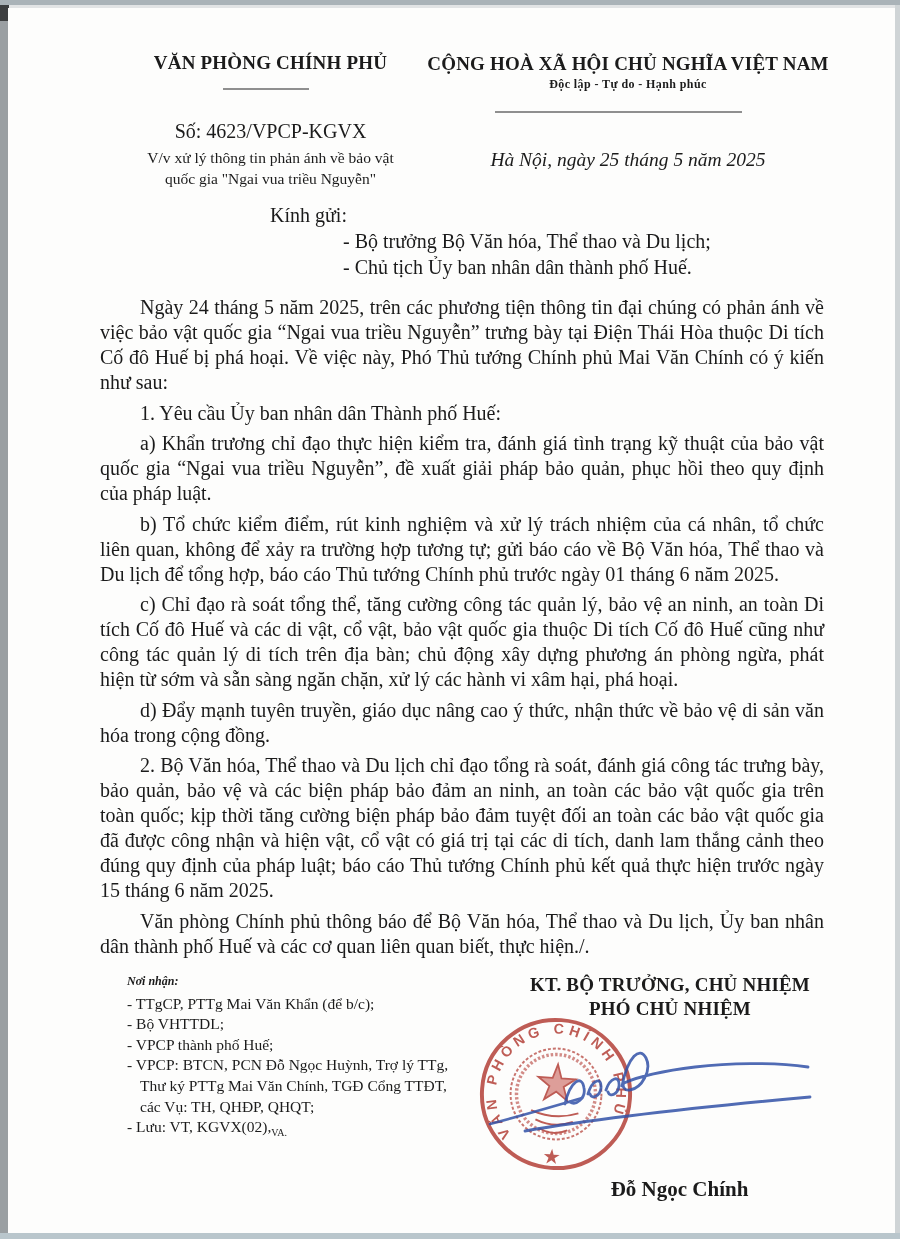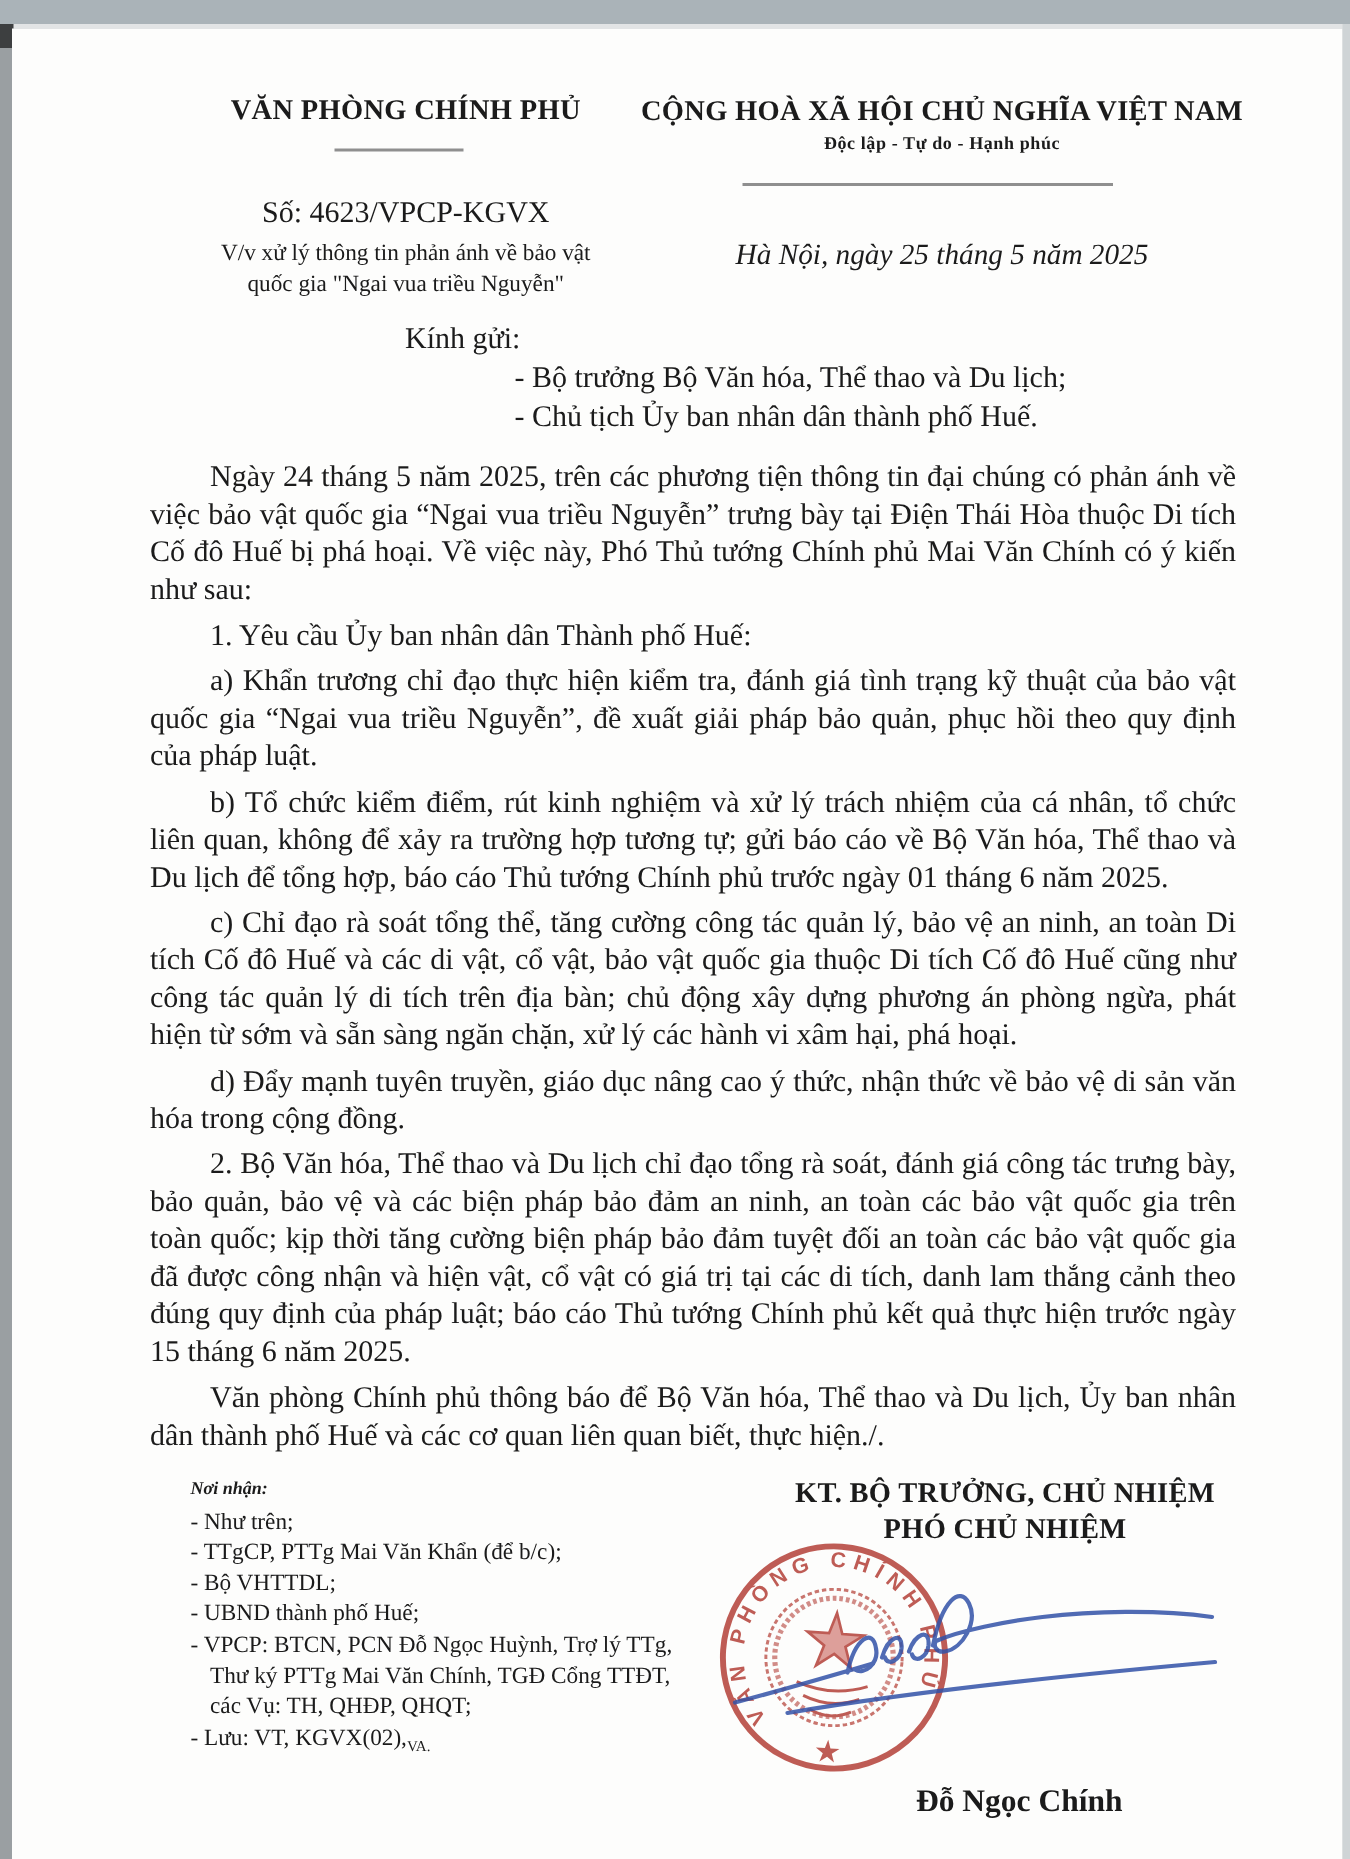--- a/index.html
+++ b/index.html
@@ -1,17 +1,17 @@
 <!DOCTYPE html>
 <html><head>
 <meta charset="utf-8">
 <style>
   html,body{margin:0;padding:0;width:900px;height:1239px;overflow:hidden;
     font-family:"Liberation Serif","DejaVu Serif",serif;background:#aab3b8;}
-  .photo{position:absolute;left:0;top:16px;width:900px;height:982px;}
+  .photo{position:absolute;left:0;top:5px;width:900px;height:982px;}
   .edge-left{position:absolute;left:0;top:0;width:8px;height:1239px;background:#9a9fa2;}
   .edge-bottom{position:absolute;left:0;top:1228px;width:900px;height:11px;background:#b9c6cc;}
   .edge-right{position:absolute;left:895px;top:0;width:5px;height:1239px;background:#cfd4d6;}
   .edge-top{position:absolute;left:0;top:0;width:900px;height:3px;background:#e2e4e5;}
   .corner-mark{position:absolute;left:0;top:0;width:9px;height:16px;background:#3d3f40;}
   .page{position:absolute;left:8px;top:3px;width:887px;height:1225px;background:#fdfdfc;color:#1b1b1b;}
   .abs{position:absolute;}
   .ctr{text-align:center;}
   .org-name{left:90px;top:44px;width:345px;font-size:19px;font-weight:bold;letter-spacing:.2px;}
   .rule-left{left:215px;top:80px;width:86px;height:2px;background:#8f8f8f;}
@@ -71,24 +71,23 @@
       <p>a) Khẩn trương chỉ đạo thực hiện kiểm tra, đánh giá tình trạng kỹ thuật của bảo vật quốc gia “Ngai vua triều Nguyễn”, đề xuất giải pháp bảo quản, phục hồi theo quy định của pháp luật.</p>
       <p>b) Tổ chức kiểm điểm, rút kinh nghiệm và xử lý trách nhiệm của cá nhân, tổ chức liên quan, không để xảy ra trường hợp tương tự; gửi báo cáo về Bộ Văn hóa, Thể thao và Du lịch để tổng hợp, báo cáo Thủ tướng Chính phủ trước ngày 01 tháng 6 năm 2025.</p>
       <p>c) Chỉ đạo rà soát tổng thể, tăng cường công tác quản lý, bảo vệ an ninh, an toàn Di tích Cố đô Huế và các di vật, cổ vật, bảo vật quốc gia thuộc Di tích Cố đô Huế cũng như công tác quản lý di tích trên địa bàn; chủ động xây dựng phương án phòng ngừa, phát hiện từ sớm và sẵn sàng ngăn chặn, xử lý các hành vi xâm hại, phá hoại.</p>
       <p>d) Đẩy mạnh tuyên truyền, giáo dục nâng cao ý thức, nhận thức về bảo vệ di sản văn hóa trong cộng đồng.</p>
       <p>2. Bộ Văn hóa, Thể thao và Du lịch chỉ đạo tổng rà soát, đánh giá công tác trưng bày, bảo quản, bảo vệ và các biện pháp bảo đảm an ninh, an toàn các bảo vật quốc gia trên toàn quốc; kịp thời tăng cường biện pháp bảo đảm tuyệt đối an toàn các bảo vật quốc gia đã được công nhận và hiện vật, cổ vật có giá trị tại các di tích, danh lam thắng cảnh theo đúng quy định của pháp luật; báo cáo Thủ tướng Chính phủ kết quả thực hiện trước ngày 15 tháng 6 năm 2025.</p>
       <p>Văn phòng Chính phủ thông báo để Bộ Văn hóa, Thể thao và Du lịch, Ủy ban nhân dân thành phố Huế và các cơ quan liên quan biết, thực hiện./.</p>
     </div>
 
     <div class="abs noinhan">
       <div class="lbl">Nơi nhận:</div>
-      <div>- Như trên;</div>
       <div>- TTgCP, PTTg Mai Văn Khẩn (để b/c);</div>
       <div>- Bộ VHTTDL;</div>
-      <div>- UBND thành phố Huế;</div>
+      <div>- VPCP thành phố Huế;</div>
       <div>- VPCP: BTCN, PCN Đỗ Ngọc Huỳnh, Trợ lý TTg,</div>
       <div class="cont">Thư ký PTTg Mai Văn Chính, TGĐ Cổng TTĐT,</div>
       <div class="cont">các Vụ: TH, QHĐP, QHQT;</div>
       <div><span>- Lưu: VT, KGVX(02),</span><sub>VA.</sub></div>
     </div>
 
     <div class="abs ctr kt-title">
       <div>KT. BỘ TRƯỞNG, CHỦ NHIỆM</div>
       <div>PHÓ CHỦ NHIỆM</div>
     </div>

